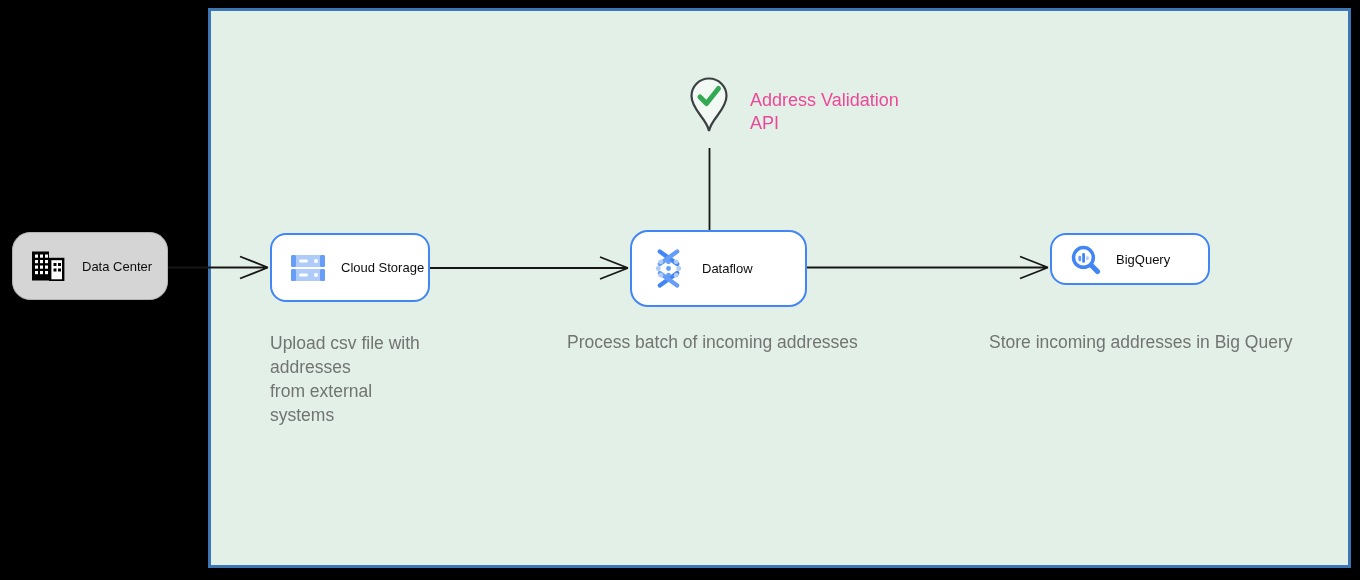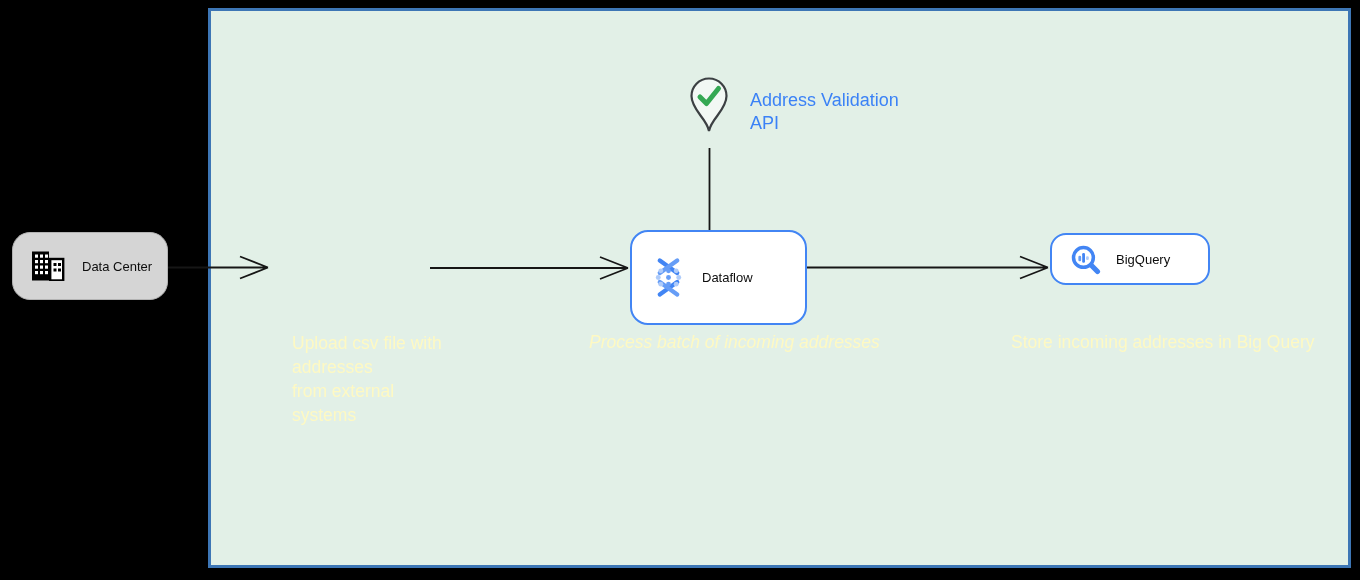--- a/index.html
+++ b/index.html
@@ -14,32 +14,32 @@
 
   .node { position: absolute; display: flex; align-items: center; gap: 15px;
           background: #ffffff; border: 2px solid #4285f4; border-radius: 16px;
           padding-left: 18px; }
   .node .nlabel { font-size: 13px; color: #0d0d0d; white-space: nowrap; }
   .node .icon { display: flex; align-items: center; justify-content: center; }
 
   .node-gray { left: 12px; top: 232px; width: 156px; height: 68px;
                background: #d5d5d5; border: 1px solid #b3b3b3; border-radius: 18px; gap: 17px; }
   .node-storage  { left: 270px;  top: 233px; width: 160px; height: 69px; }
-  .node-dataflow { left: 630px;  top: 230px; width: 177px; height: 95px; border-radius: 18px; }
+  .node-dataflow { left: 630px;  top: 230px; width: 177px; height: 77px; border-radius: 18px; }
   .node-bigquery { left: 1050px; top: 233px; width: 160px; height: 52px; }
 
   .pin { position: absolute; left: 687px; top: 76px; width: 44px; height: 58px; }
 
   .av-label { position: absolute; left: 750px; top: 89px; font-size: 18px; line-height: 23px;
-              color: #3b82f6; white-space: pre-line; }
+              color: #ec4899; white-space: pre-line; }
 
-  .caption { position: absolute; font-size: 17.5px; line-height: 24px; color: #fef9c3;
-             white-space: pre-line; margin-left: 22px; }
+  .caption { position: absolute; font-size: 17.5px; line-height: 24px; color: #737373;
+             white-space: pre-line; }
   .caption-upload  { left: 270px; top: 331px; }
-  .caption-process { left: 567px; top: 330px; font-style: italic; }
+  .caption-process { left: 567px; top: 330px; }
   .caption-store   { left: 989px; top: 330px; }
 </style>
 </head>
 <body>
 
 <div class="canvas">
 
   <div class="panel"></div>
 
   <svg class="arrows" viewBox="0 0 1360 580">
@@ -74,20 +74,41 @@
           <rect x="22.5" y="12" width="3" height="3"></rect>
             <rect x="27" y="12" width="3" height="3"></rect>
           <rect x="22.5" y="17.5" width="3" height="3"></rect>
             <rect x="27" y="17.5" width="3" height="3"></rect>
         </g>
       </svg>
     </span>
     <span class="nlabel">Data Center</span>
   </div>
 
+  <div class="node node-storage">
+    <span class="icon">
+      <svg width="36" height="28" viewBox="0 0 36 28">
+        <g>
+          <rect x="1" y="1" width="34" height="12" rx="1.5" fill="#aecbfa"></rect>
+          <rect x="1" y="1" width="5" height="12" rx="1.5" fill="#669df6"></rect>
+          <rect x="30" y="1" width="5" height="12" rx="1.5" fill="#669df6"></rect>
+          <rect x="9" y="5.6" width="9" height="3" rx="1.5" fill="#fff"></rect>
+          <circle cx="26" cy="7" r="2" fill="#fff"></circle>
+        </g>
+        <g>
+          <rect x="1" y="15" width="34" height="12" rx="1.5" fill="#aecbfa"></rect>
+          <rect x="1" y="15" width="5" height="12" rx="1.5" fill="#669df6"></rect>
+          <rect x="30" y="15" width="5" height="12" rx="1.5" fill="#669df6"></rect>
+          <rect x="9" y="19.6" width="9" height="3" rx="1.5" fill="#fff"></rect>
+          <circle cx="26" cy="21" r="2" fill="#fff"></circle>
+        </g>
+      </svg>
+    </span>
+    <span class="nlabel">Cloud Storage</span>
+  </div>
 
   <div class="node node-dataflow">
     <span class="icon">
       <svg width="37" height="41" viewBox="0 0 36 40">
         <g stroke-width="4.2" stroke-linecap="round" fill="none">
           <path d="M9.5 3.5 L26.5 15.5" stroke="#4285f4"></path>
           <path d="M26.5 3.5 L9.5 15.5" stroke="#669df6"></path>
           <path d="M9.5 36.5 L26.5 24.5" stroke="#4285f4"></path>
           <path d="M26.5 36.5 L9.5 24.5" stroke="#669df6"></path>
         </g>

